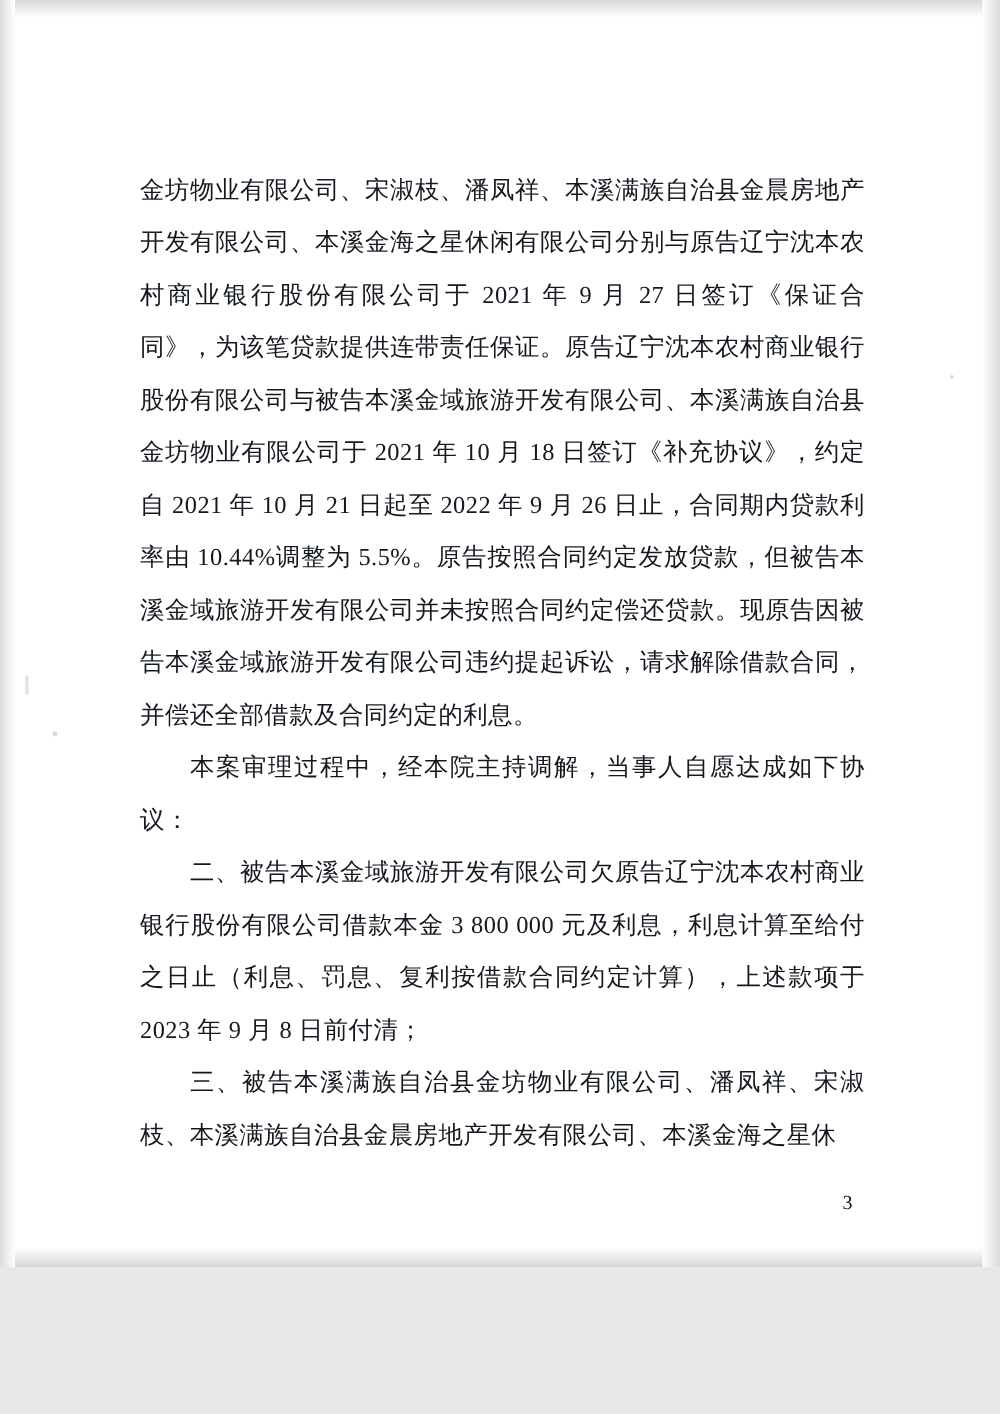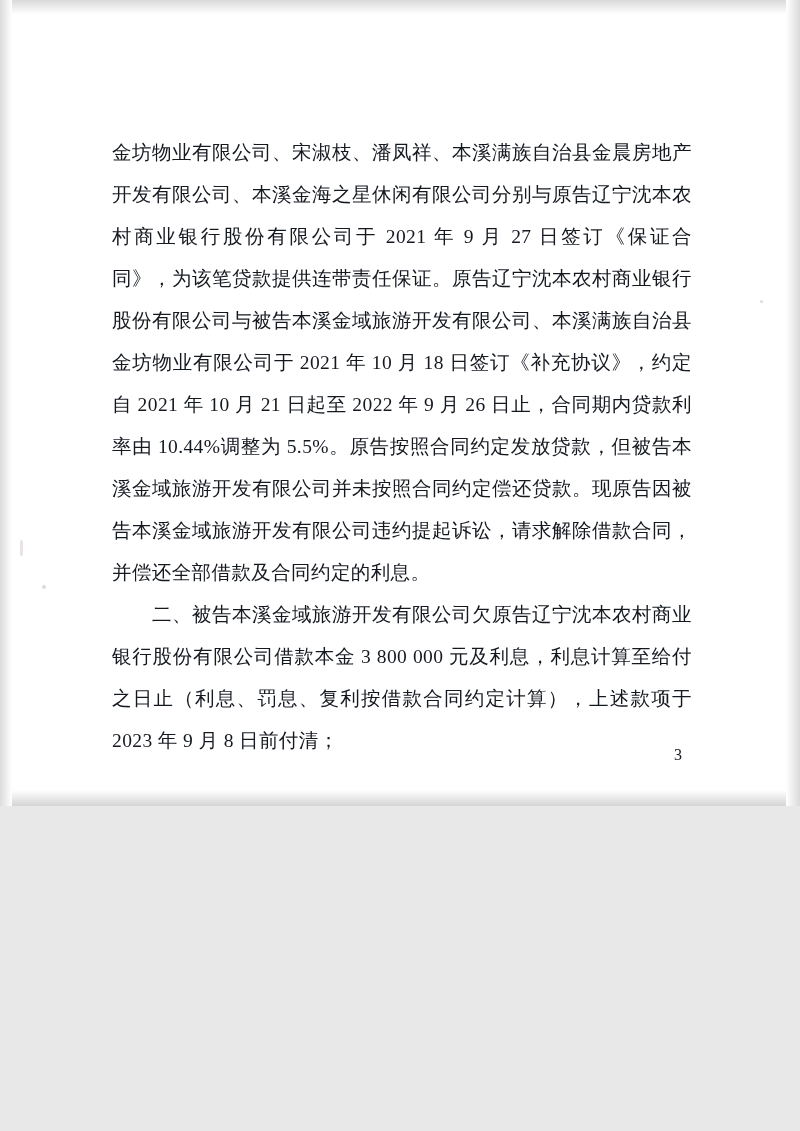--- a/index.html
+++ b/index.html
@@ -6,21 +6,21 @@
     margin: 0;
     padding: 0;
     background: #e8e8e8;
   }
   body {
     font-family: "Liberation Serif", "DejaVu Serif", serif;
   }
   .page {
     position: relative;
     width: 800px;
-    height: 806px;
+    height: 1014px;
     background: #ffffff;
     margin: 0 auto;
     overflow: hidden;
     box-sizing: border-box;
   }
   
   .scan-edge-top {
     position: absolute;
     top: 0; left: 0; right: 0;
     height: 14px;
@@ -90,18 +90,20 @@
   <div class="scan-edge-bottom"></div>
   <div class="scan-edge-left"></div>
   <div class="scan-edge-right"></div>
 
   <div class="speck speck-a"></div>
   <div class="speck speck-b"></div>
   <div class="speck speck-c"></div>
 
   <div class="content">
     <p class="para">金坊物业有限公司、宋淑枝、潘凤祥、本溪满族自治县金晨房地产开发有限公司、本溪金海之星休闲有限公司分别与原告辽宁沈本农村商业银行股份有限公司于 2021 年 9 月 27 日签订《保证合同》，为该笔贷款提供连带责任保证。原告辽宁沈本农村商业银行股份有限公司与被告本溪金域旅游开发有限公司、本溪满族自治县金坊物业有限公司于 2021 年 10 月 18 日签订《补充协议》，约定自 2021 年 10 月 21 日起至 2022 年 9 月 26 日止，合同期内贷款利率由 10.44%调整为 5.5%。原告按照合同约定发放贷款，但被告本溪金域旅游开发有限公司并未按照合同约定偿还贷款。现原告因被告本溪金域旅游开发有限公司违约提起诉讼，请求解除借款合同，并偿还全部借款及合同约定的利息。</p>
+    <p class="para indent">本案审理过程中，经本院主持调解，当事人自愿达成如下协议：</p>
     <p class="para indent">二、被告本溪金域旅游开发有限公司欠原告辽宁沈本农村商业银行股份有限公司借款本金 3 800 000 元及利息，利息计算至给付之日止（利息、罚息、复利按借款合同约定计算），上述款项于 2023 年 9 月 8 日前付清；</p>
+    <p class="para indent">三、被告本溪满族自治县金坊物业有限公司、潘凤祥、宋淑枝、本溪满族自治县金晨房地产开发有限公司、本溪金海之星休</p>
   </div>
 
   <div class="page-number">3</div>
 
 </div>
 
 </body></html>

